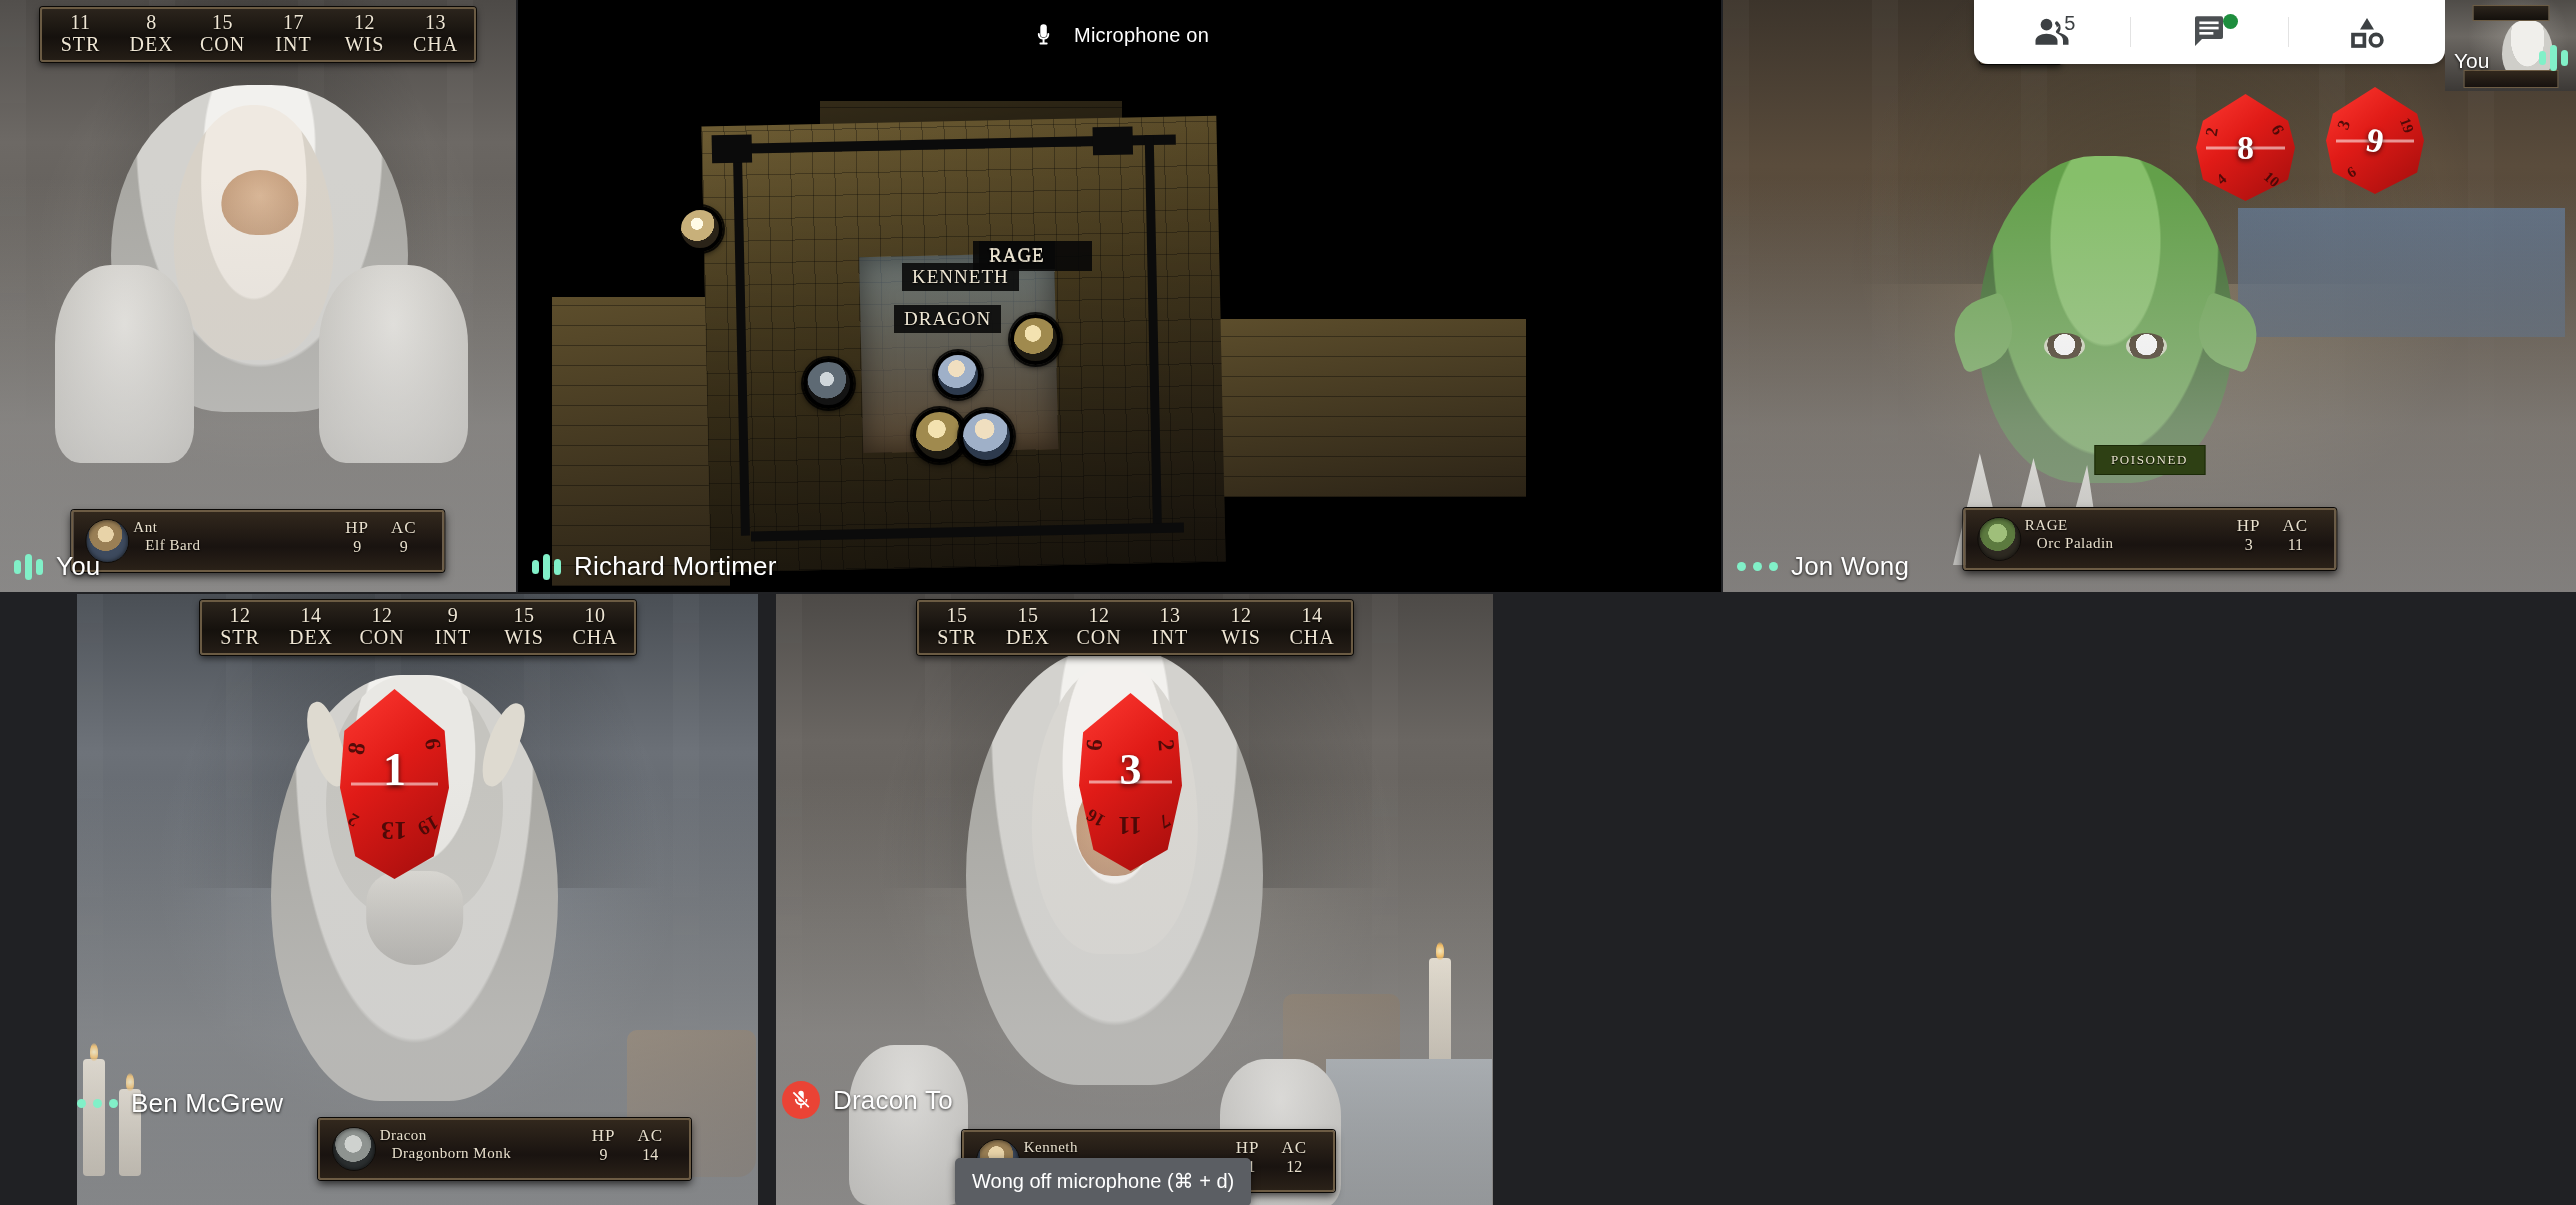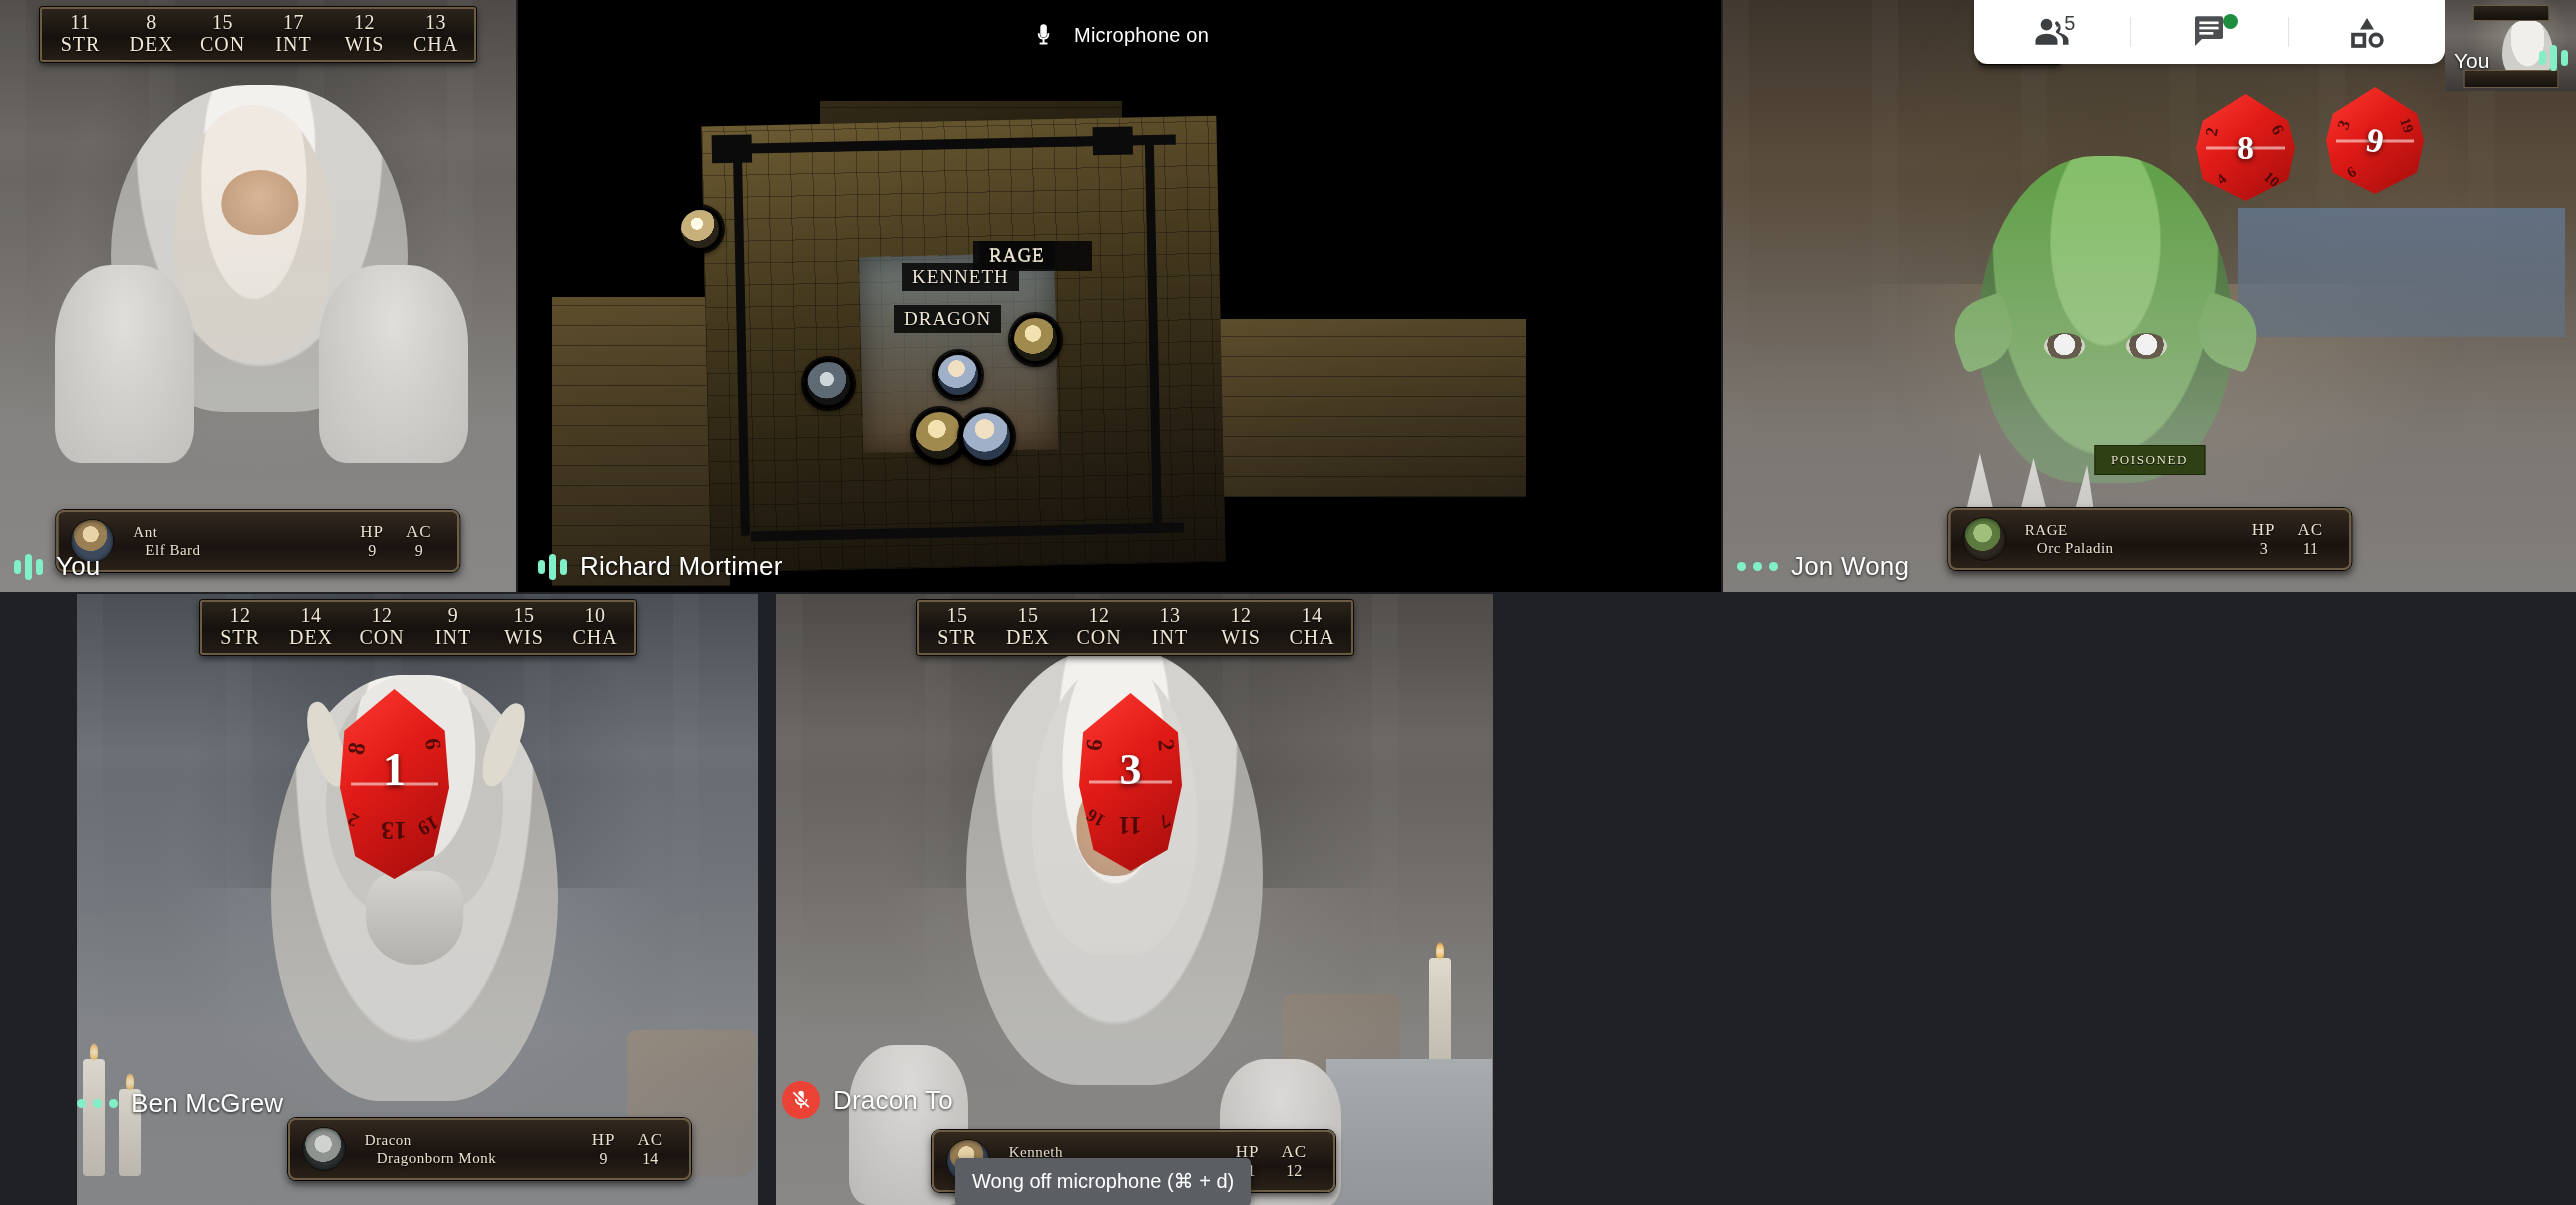--- a/index.html
+++ b/index.html
@@ -53,23 +53,23 @@
   }
   .statbar .stat{ width:53px; text-align:center; color:#efe6d4;
     font-family:"Liberation Serif", serif; text-shadow:0 1px 2px #000; }
   .statbar .sval{ display:block; font-size:20px; line-height:21px; letter-spacing:0.5px; }
   .statbar .skey{ display:block; font-size:20px; line-height:22px; letter-spacing:1px; }
 
   
   .charplate{
     position:absolute; bottom:18px; left:50%; transform:translateX(-50%);
     background:linear-gradient(180deg,#32281d,#191310 60%,#2a2118);
-    border:2px solid #6d5c44; border-radius:8px;
+    border:2px solid #6d5c44; border-radius:3px;
     box-shadow:0 0 0 1px #0a0806, 0 4px 9px rgba(0,0,0,.7);
-    display:flex; align-items:center; gap:19px;
+    display:flex; align-items:flex-start; gap:4px;
     padding:7px 26px 7px 12px; z-index:6;
   }
   .charplate .portrait{
     width:44px; height:44px; border-radius:50%; flex:0 0 44px;
     background:radial-gradient(circle at 46% 34%, #e8d3a8 0 22%, #9a7f55 23% 46%, #3d4a5e 47% 100%);
     border:1px solid #0f0c09; box-shadow:inset 0 0 5px rgba(0,0,0,.7);
   }
   .charplate .portrait.orc{ background:radial-gradient(circle at 46% 36%, #9fbf7a 0 26%, #5c7a3f 27% 50%, #2e2a22 51% 100%); }
   .charplate .portrait.drag{ background:radial-gradient(circle at 48% 38%, #cfd2cf 0 25%, #8e9390 26% 52%, #2b2f30 53% 100%); }
   .charplate .names{ font-family:"Liberation Serif", serif; color:#e9e0cd;
@@ -322,21 +322,21 @@
     </div>
 
     <div class="micpill">
       <svg width="26" height="34" viewBox="0 0 24 24">
         <path fill="#ffffff" d="M12 14a3 3 0 0 0 3-3V5a3 3 0 1 0-6 0v6a3 3 0 0 0 3 3z"></path>
         <path fill="#ffffff" d="M17.3 11a.9.9 0 1 0-1.8 0 3.5 3.5 0 0 1-7 0 .9.9 0 1 0-1.8 0 5.3 5.3 0 0 0 4.4 5.2V19h-2a.9.9 0 1 0 0 1.8h5.8a.9.9 0 1 0 0-1.8h-2v-2.8A5.3 5.3 0 0 0 17.3 11z"></path>
       </svg>
       <span class="txt">Microphone on</span>
     </div>
 
-    <div class="namerow" style="left:20px; bottom:10px;">
+    <div class="namerow" style="left:14px; bottom:10px;">
       <span class="eqbars">
           <i></i>
           <i></i>
           <i></i>
         </span>
       <span class="label">Richard Mortimer</span>
     </div>
   </div>
 
   <div class="tile" style="left:1723px; top:0; width:853px; height:592px;">

